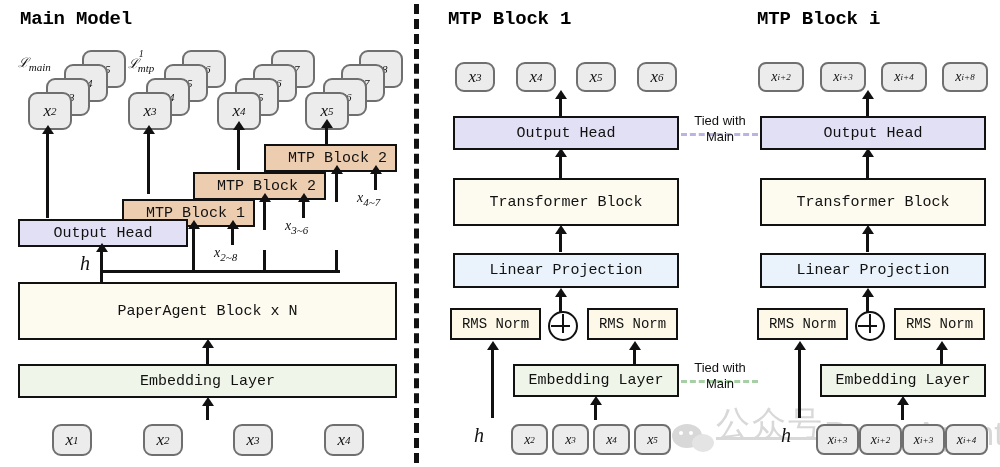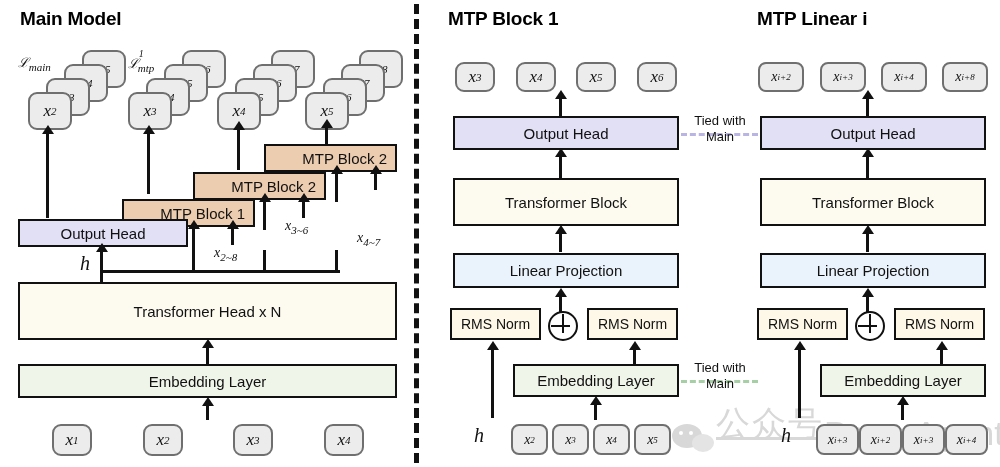--- a/index.html
+++ b/index.html
@@ -1,20 +1,20 @@
 <!DOCTYPE html>
 <html><head>
 <meta charset="utf-8">
 <style>
   html,body{margin:0;padding:0;background:#ffffff;}
   body{width:1000px;height:467px;overflow:hidden;
        font-family:"Liberation Sans",sans-serif;color:#111;}
   #root{position:relative;width:1000px;height:467px;}
 
-  .abs{position:absolute;box-sizing:border-box;}
+  .abs{position:absolute;box-sizing:border-box;font-family:Liberation Mono, monospace;}
 
   
   .ptitle{font-weight:bold;font-size:19px;letter-spacing:-.2px;color:#000;
           white-space:nowrap;}
 
   
   .box{border:2.5px solid #111;display:flex;align-items:center;
        justify-content:center;font-size:15px;color:#111;white-space:nowrap;}
   .box.sm{font-size:14px;}
 
@@ -143,30 +143,30 @@
   <div class="arrow" style="left:192px;top:227px;height:30px;"></div>
   <div class="arrow" style="left:231px;top:227px;height:18px;"></div>
   <div class="mlab abs" style="left:214px;top:245px;font-size:14px;">x<sub>2~8</sub></div>
 
   <div class="arrow" style="left:263px;top:200px;height:30px;"></div>
   <div class="arrow" style="left:302px;top:200px;height:18px;"></div>
   <div class="mlab abs" style="left:285px;top:218px;font-size:14px;">x<sub>3~6</sub></div>
 
   <div class="arrow" style="left:335px;top:172px;height:30px;"></div>
   <div class="arrow" style="left:374px;top:172px;height:18px;"></div>
-  <div class="mlab abs" style="left:357px;top:190px;font-size:14px;margin-top:40px;">x<sub>4~7</sub></div>
+  <div class="mlab abs" style="left:357px;top:190px;font-size:14px;">x<sub>4~7</sub></div>
 
   <div class="arrow" style="left:100px;top:250px;height:32px;"></div>
   <div class="hlab abs" style="left:80px;top:252px;">h</div>
   <div class="plainline" style="left:100px;top:270px;width:240px;height:3px;"></div>
   <div class="plainline" style="left:192px;top:250px;width:3px;height:23px;"></div>
   <div class="plainline" style="left:263px;top:250px;width:3px;height:23px;"></div>
   <div class="plainline" style="left:335px;top:250px;width:3px;height:23px;"></div>
 
-  <div class="box abs" style="left:18px;top:282px;width:379px;height:58px;background:#fdfaef;">Transformer Head x N</div>
+  <div class="box abs" style="left:18px;top:282px;width:379px;height:58px;background:#fdfaef;">PaperAgent Block x N</div>
 
   <div class="arrow" style="left:206px;top:346px;height:20px;"></div>
 
   <div class="box abs" style="left:18px;top:364px;width:379px;height:34px;background:#f0f5ea;">Embedding Layer</div>
 
   <div class="arrow" style="left:206px;top:404px;height:16px;"></div>
 
   <div class="tok abs" style="left:52px;top:424px;width:40px;height:32px;">x<sub>1</sub></div>
   <div class="tok abs" style="left:143px;top:424px;width:40px;height:32px;">x<sub>2</sub></div>
   <div class="tok abs" style="left:233px;top:424px;width:40px;height:32px;">x<sub>3</sub></div>
@@ -216,21 +216,21 @@
     <span>Tied with</span><br>
     <span>Main</span>
   </div>
 
   <div class="tied green" style="left:681px;top:380px;width:77px;"></div>
   <div class="tiedlab" style="left:680px;top:360px;width:80px;">
     <span>Tied with</span><br>
     <span>Main</span>
   </div>
 
-  <div class="ptitle abs" style="left:757px;top:8px;">MTP Linear i</div>
+  <div class="ptitle abs" style="left:757px;top:8px;">MTP Block i</div>
 
   <div class="tok abs small" style="left:758px;top:62px;width:46px;height:30px;">x<sub>i+2</sub></div>
   <div class="tok abs small" style="left:820px;top:62px;width:46px;height:30px;">x<sub>i+3</sub></div>
   <div class="tok abs small" style="left:881px;top:62px;width:46px;height:30px;">x<sub>i+4</sub></div>
   <div class="tok abs small" style="left:942px;top:62px;width:46px;height:30px;">x<sub>i+8</sub></div>
 
   <div class="arrow" style="left:866px;top:97px;height:19px;"></div>
 
   <div class="box abs" style="left:760px;top:116px;width:226px;height:34px;background:#e2e0f5;">Output Head</div>
 

